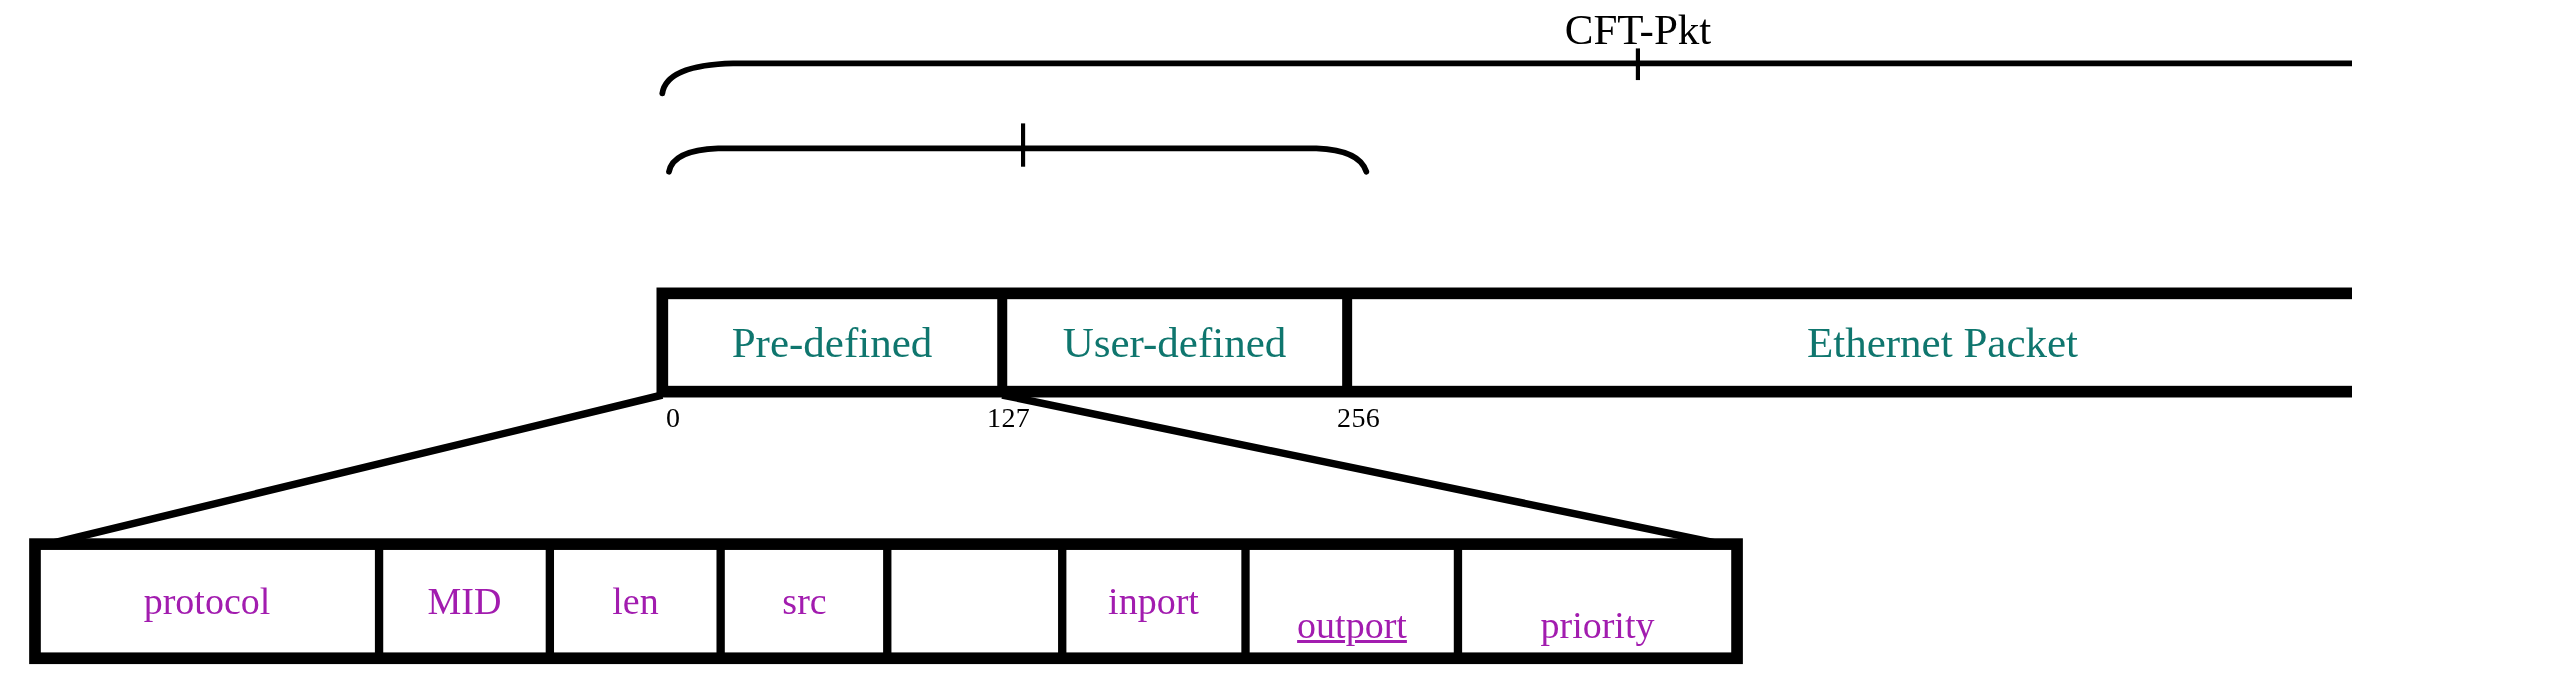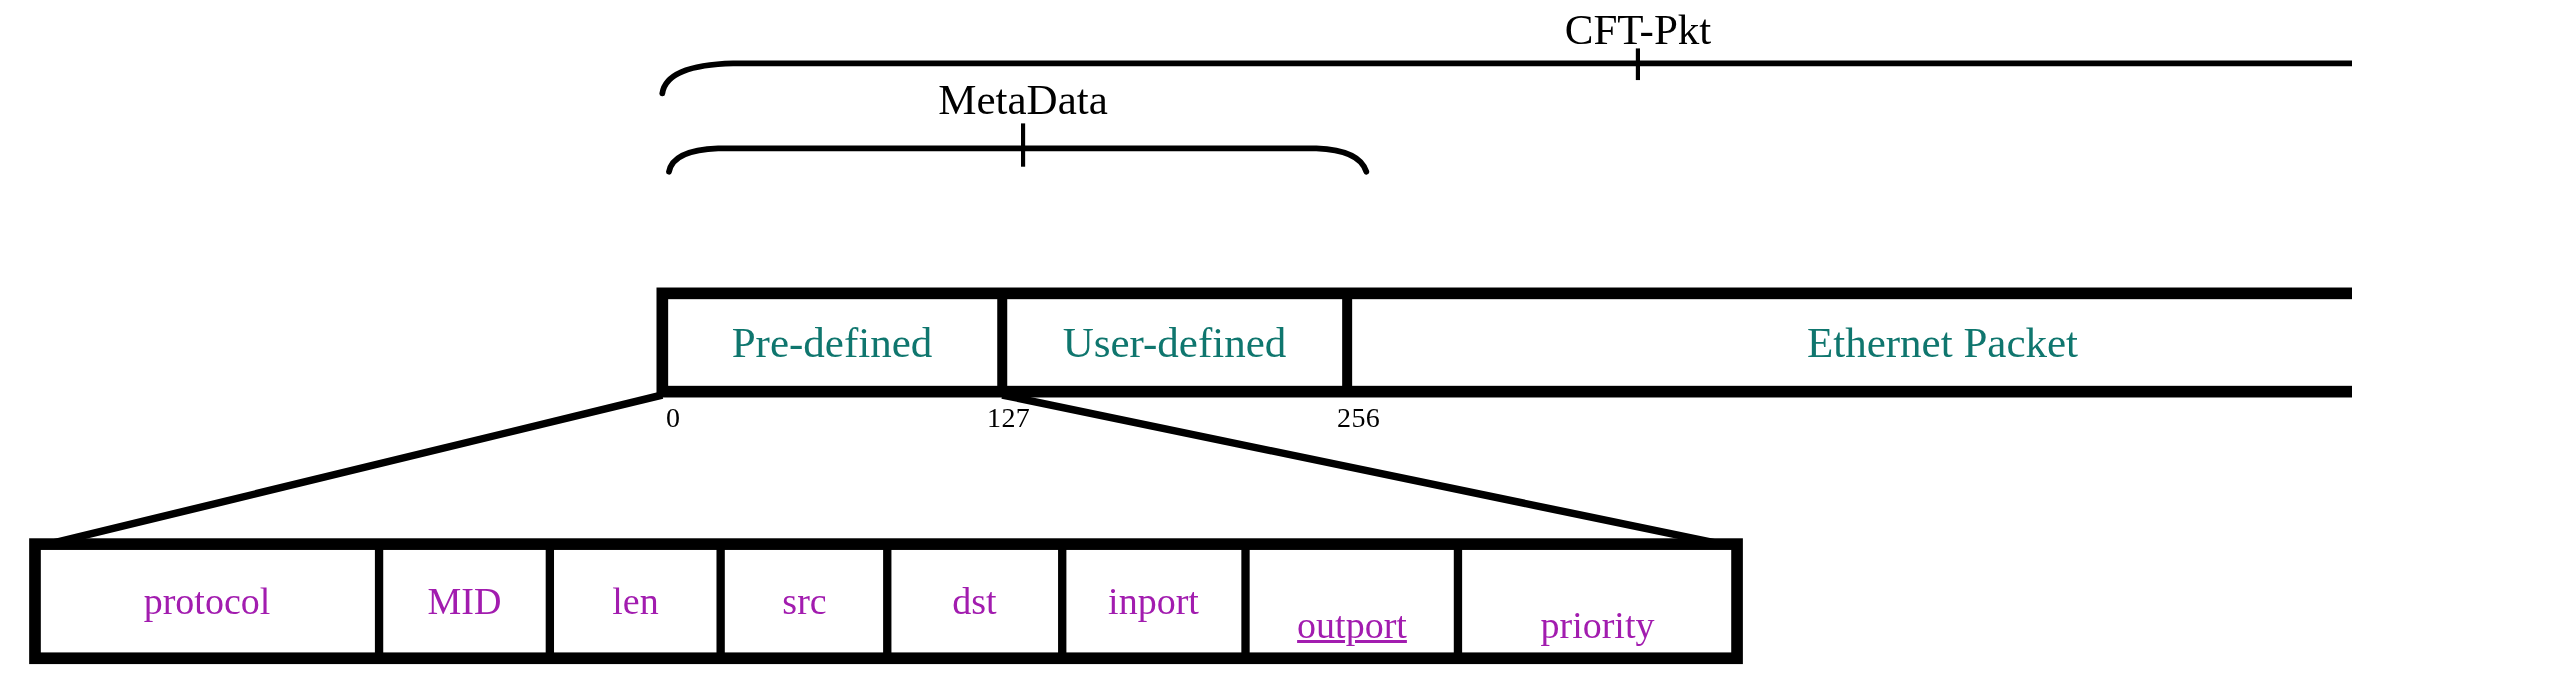--- a/index.html
+++ b/index.html
@@ -90,33 +90,31 @@
     <line x1="660" y1="653" x2="660" y2="790" stroke="#000" stroke-width="10"></line>
     <line x1="865" y1="653" x2="865" y2="790" stroke="#000" stroke-width="10"></line>
     <line x1="1065" y1="653" x2="1065" y2="790" stroke="#000" stroke-width="10"></line>
     <line x1="1275" y1="653" x2="1275" y2="790" stroke="#000" stroke-width="10"></line>
     <line x1="1495" y1="653" x2="1495" y2="790" stroke="#000" stroke-width="10"></line>
     <line x1="1750" y1="653" x2="1750" y2="790" stroke="#000" stroke-width="10"></line>
   </svg>
 
   <div class="lbl title-label" style="left:1638px; top:8.3px;">CFT-Pkt</div>
 
-  <div class="lbl group-label" style="left:1023px; top:78px;">MetaData</div>
 
   <div class="box-label" style="left:662px; top:293px; width:340px; height:98px;">Pre-defined</div>
   <div class="box-label" style="left:1002px; top:293px; width:345px; height:98px;">User-defined</div>
   <div class="box-label" style="left:1347px; top:293px; width:1191px; height:98px;">Ethernet Packet</div>
 
   <div class="lbl offset-label" style="left:666px; top:404px;">0</div>
   <div class="lbl offset-label" style="left:987px; top:404px;">127</div>
   <div class="lbl offset-label" style="left:1337px; top:404px;">256</div>
 
   <div class="field-label" style="left:35px; top:544px; width:344px; height:114px;">protocol</div>
   <div class="field-label" style="left:379px; top:544px; width:171px; height:114px;">MID</div>
   <div class="field-label" style="left:550px; top:544px; width:171px; height:114px;">len</div>
   <div class="field-label" style="left:721px; top:544px; width:167px; height:114px;">src</div>
-  <div class="field-label" style="left:887px; top:544px; width:175px; height:114px;">dst</div>
   <div class="field-label" style="left:1062px; top:544px; width:183px; height:114px;">inport</div>
   <div class="field-label" style="left:1246px; top:568px; width:212px; height:114px;text-decoration:underline;">outport</div>
   <div class="field-label" style="left:1458px; top:568px; width:279px; height:114px;">priority</div>
 
 </div>
 
 
 </body></html>

